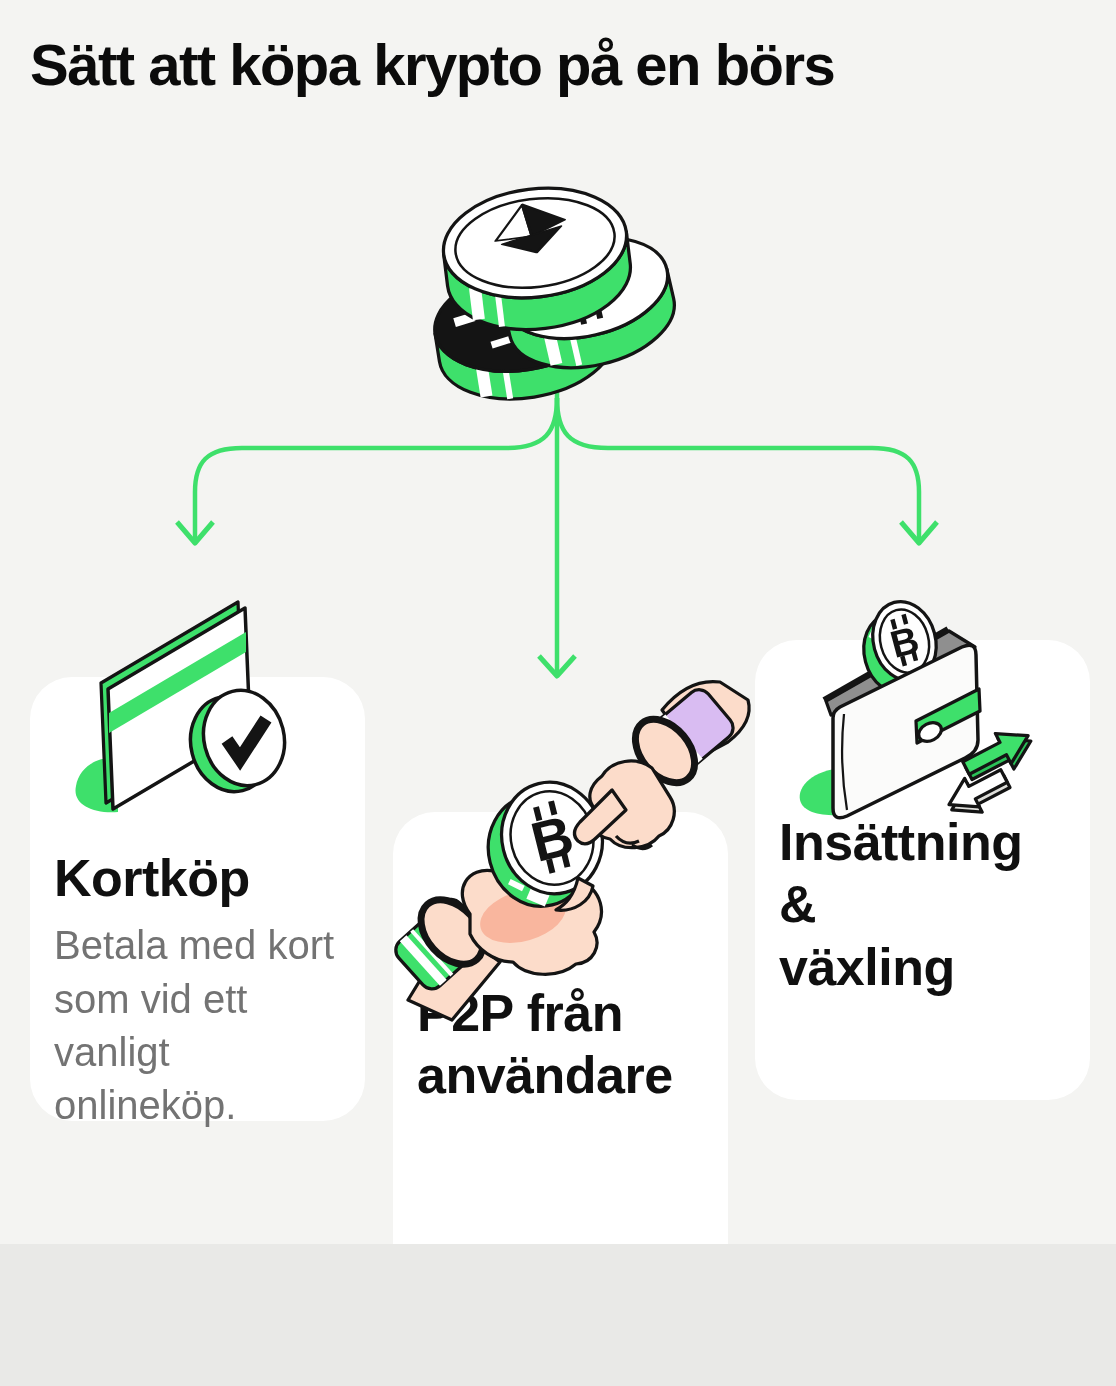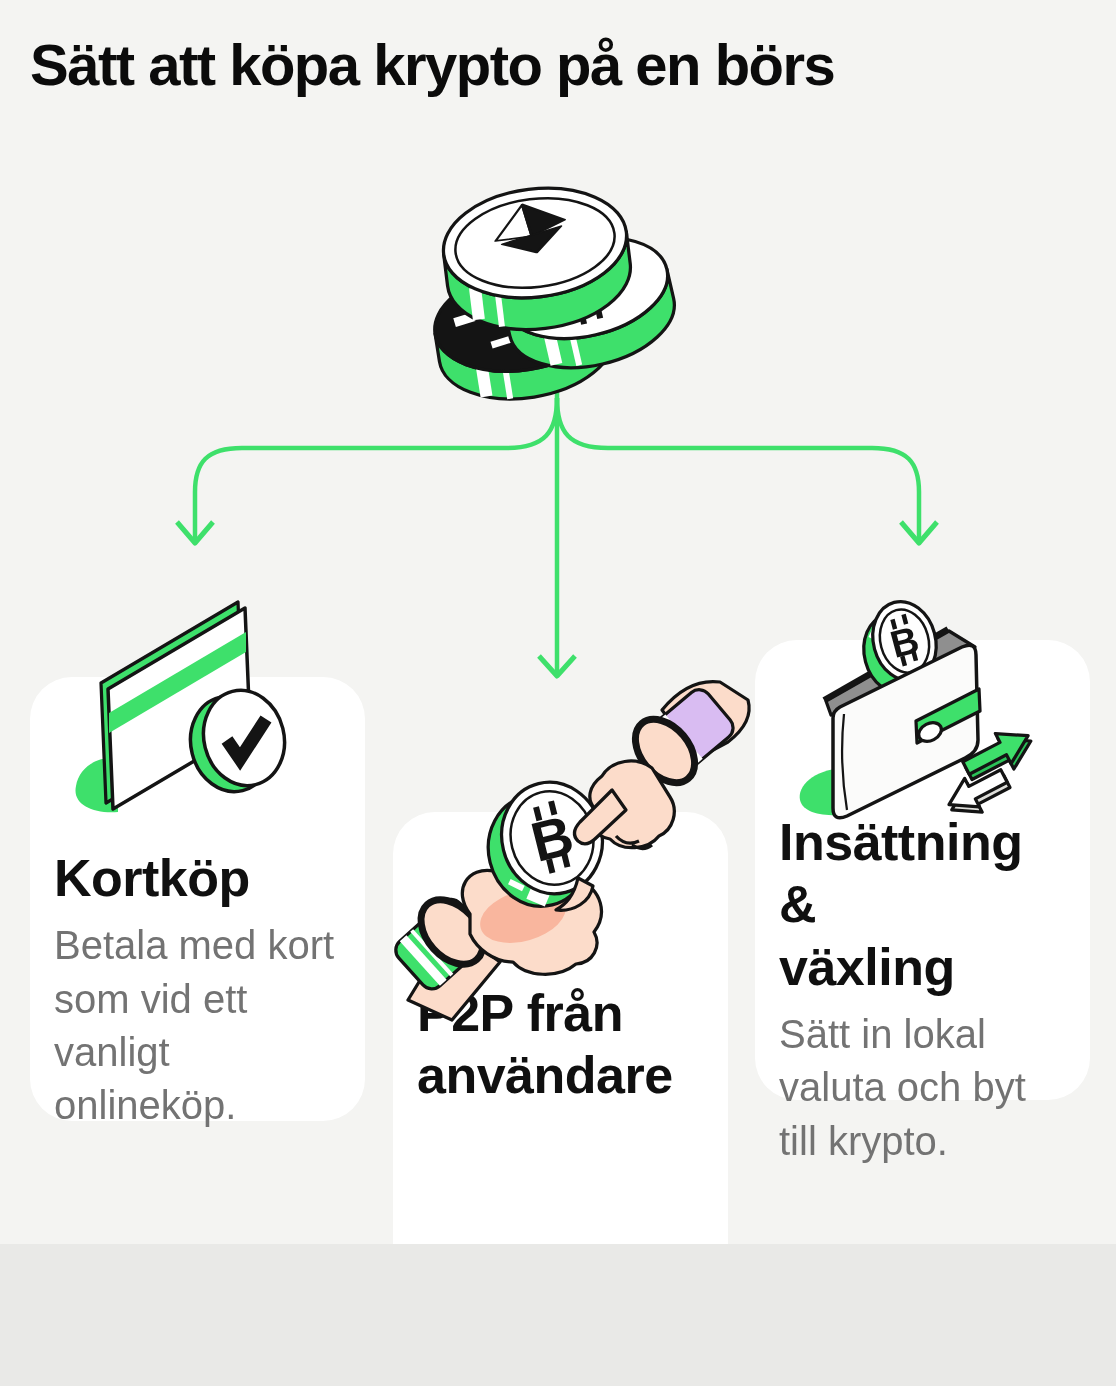--- a/index.html
+++ b/index.html
@@ -59,23 +59,20 @@
   </section>
 
   <section class="card card-2">
     <h2 class="card-title">P2P från
 användare</h2>
   </section>
 
   <section class="card card-3">
     <h2 class="card-title">Insättning &amp;
 växling</h2>
-    <p class="card-body">Sätt in lokal
-valuta och byt
-till krypto.</p>
   </section>
 
   <svg class="art" width="1116" height="1386" viewBox="0 0 1116 1386">
 
     <g>
       <path class="flow" d="M 557 360 L 557 672"></path>
       <path class="flow" style="stroke-width:5px" d="M 539 656 L 557 676 L 575 656"></path>
       <path class="flow" d="M 557 398 C 557 432 545 448 506 448 L 242 448 C 207 448 195 462 195 492 L 195 540"></path>
       <path class="flow" style="stroke-width:5px" d="M 177 522 L 195 543 L 213 522"></path>
       <path class="flow" d="M 557 398 C 557 432 569 448 608 448 L 872 448 C 907 448 919 462 919 492 L 919 540"></path>

